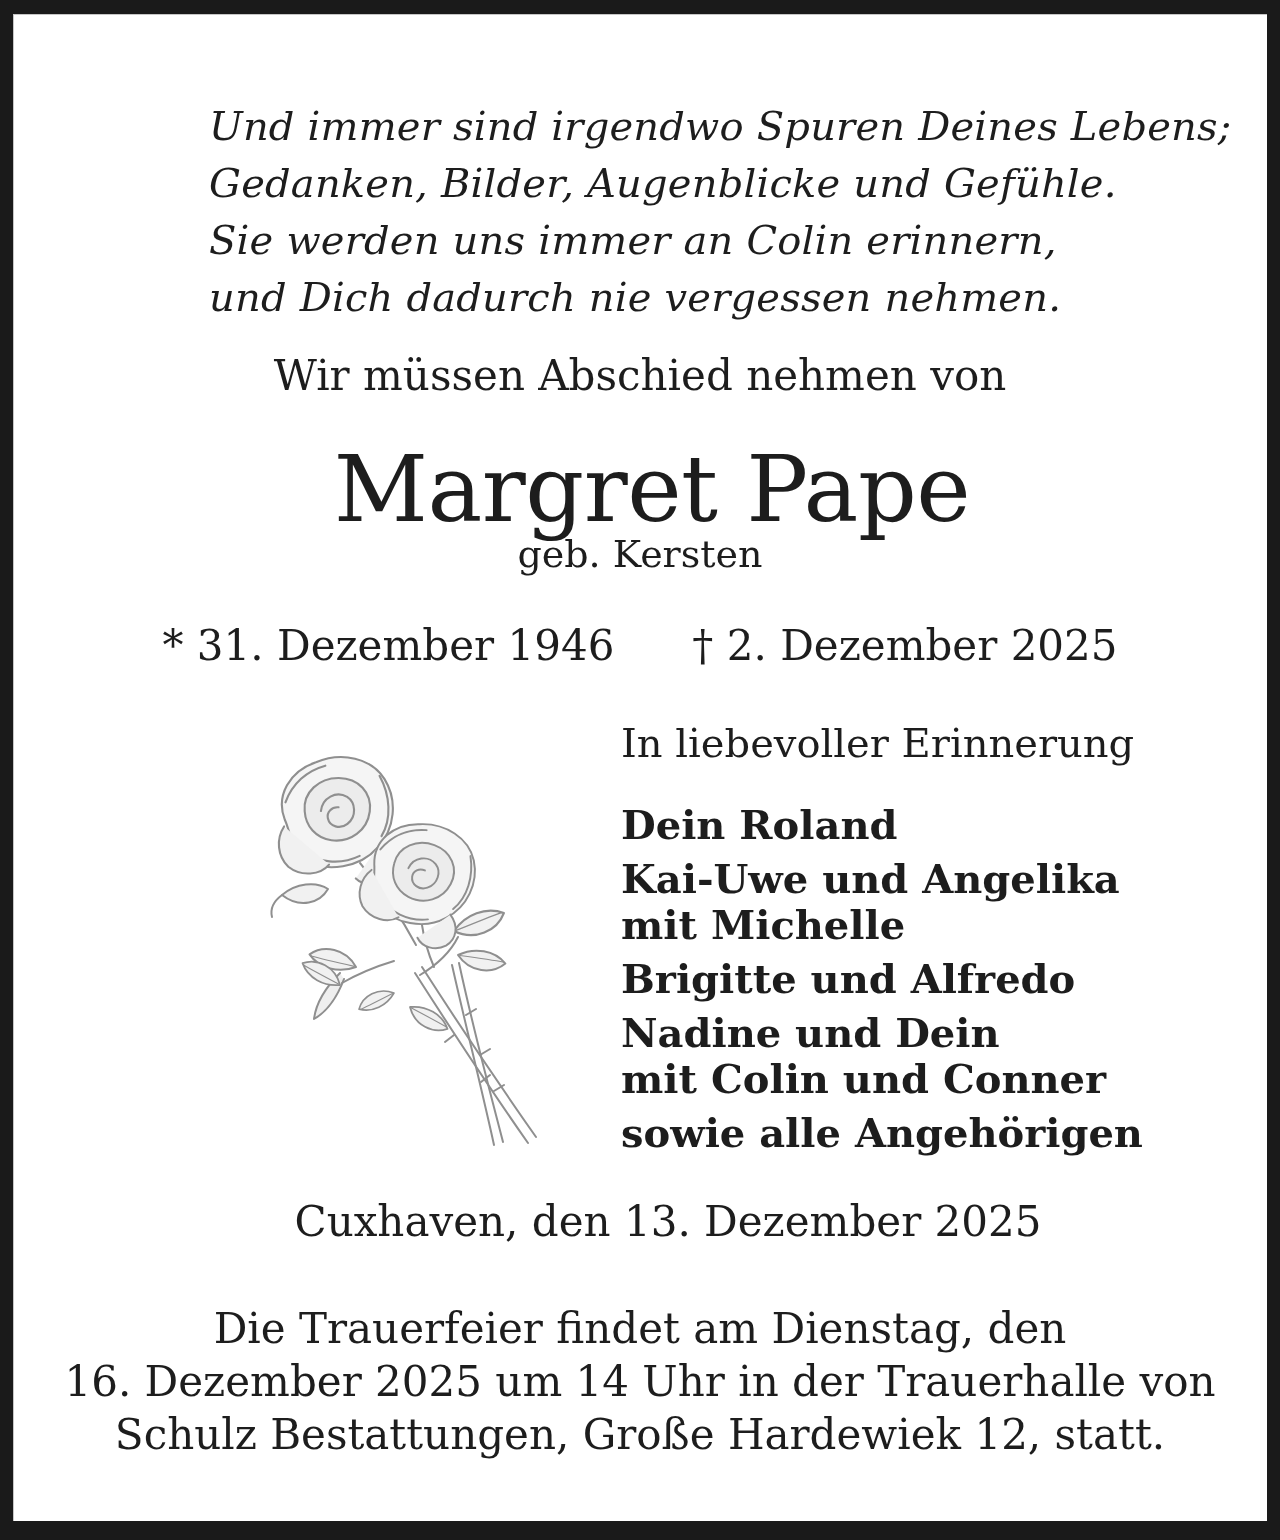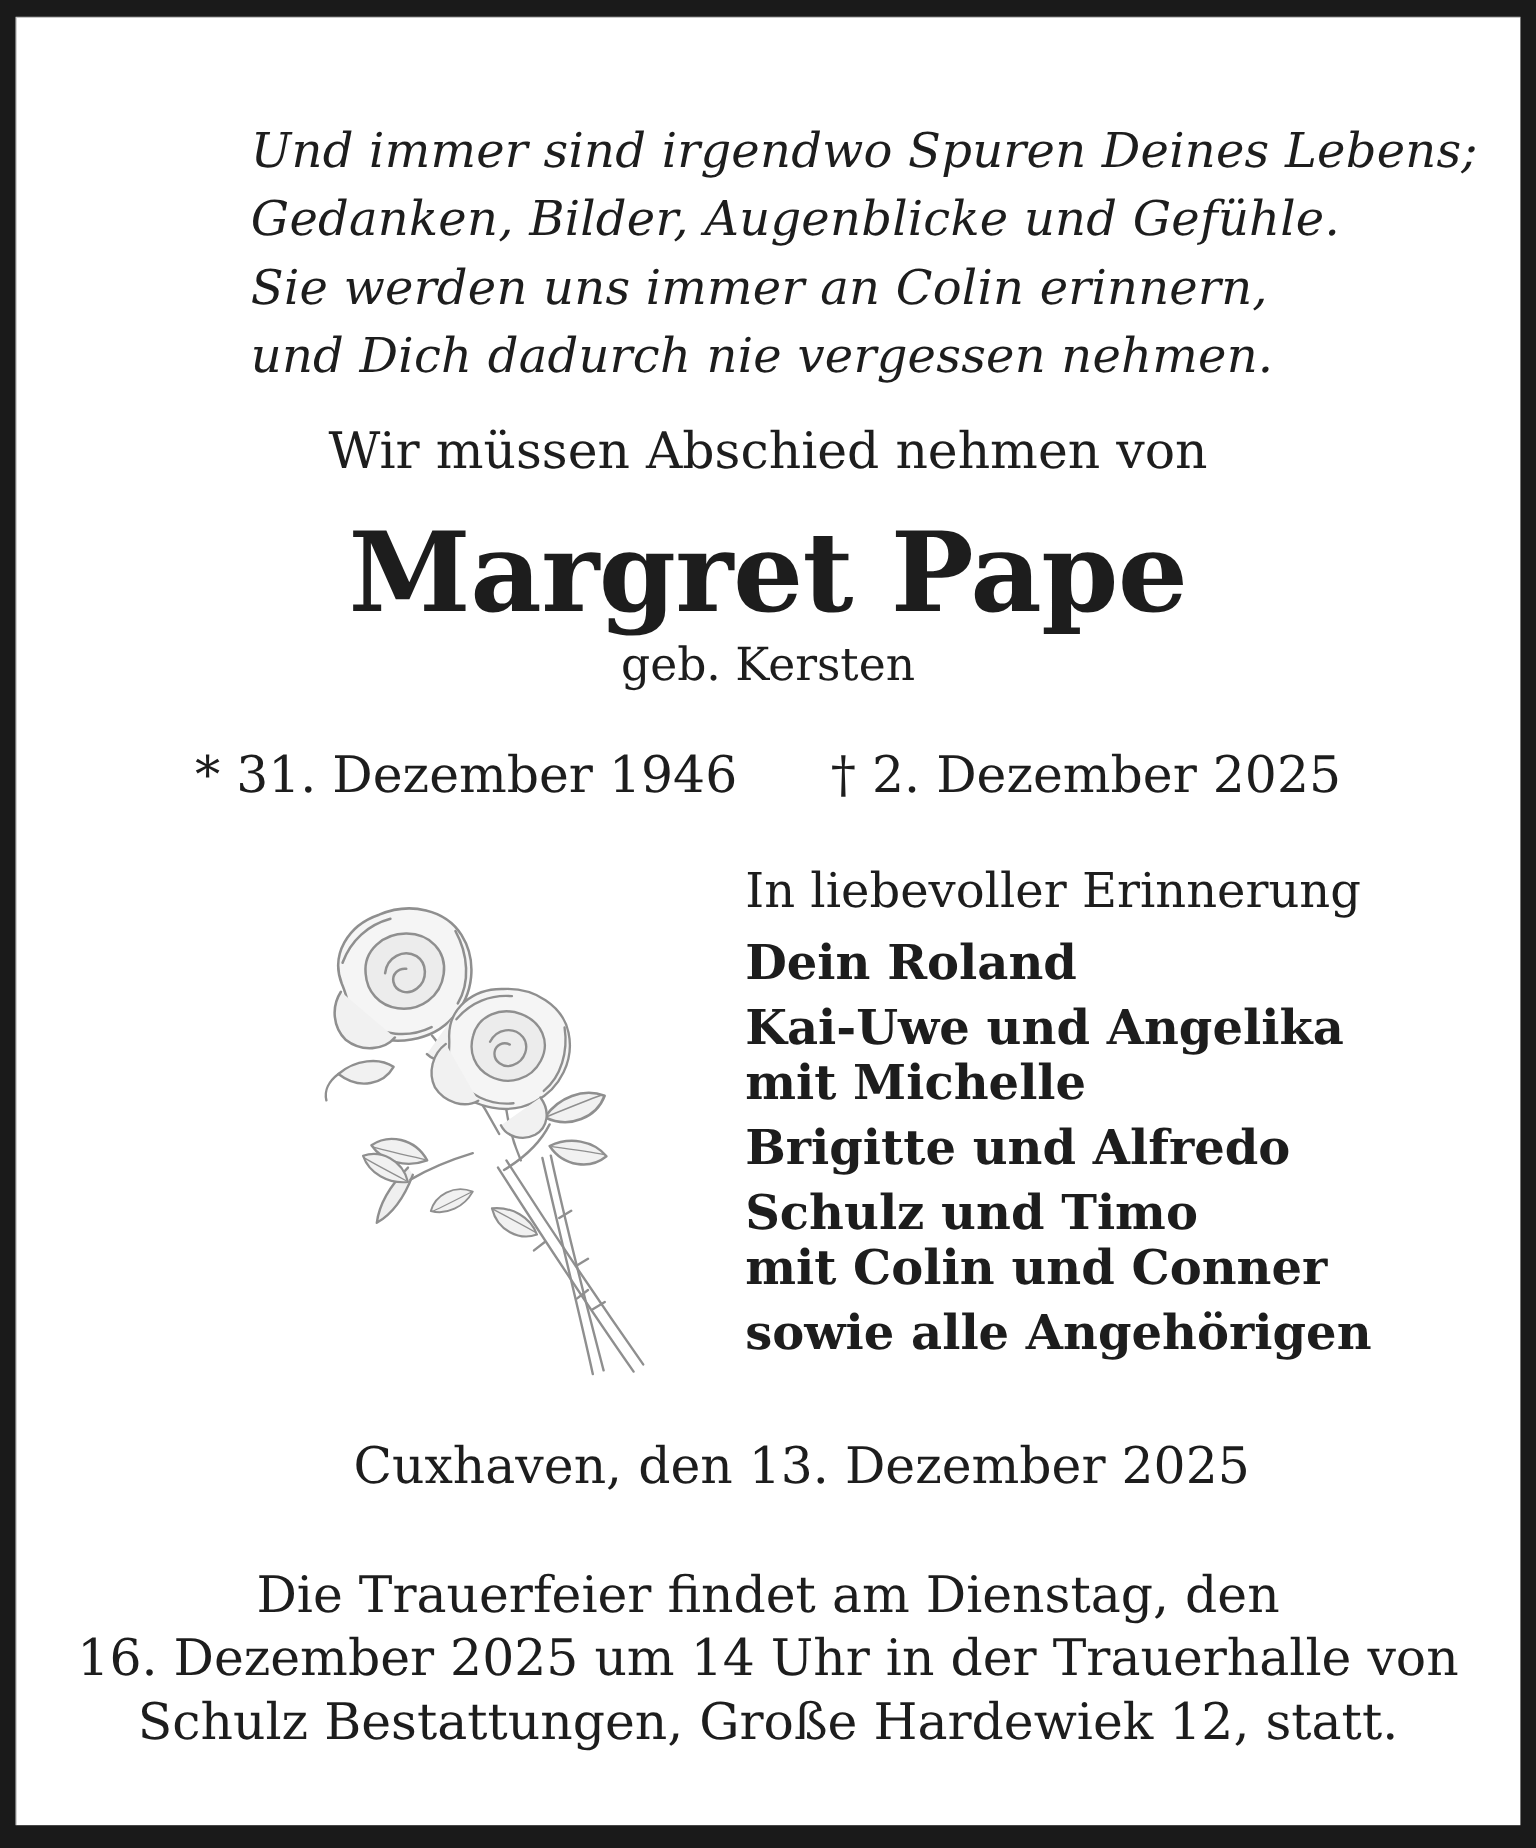--- a/index.html
+++ b/index.html
@@ -34,23 +34,23 @@
     letter-spacing:0.2px;
     white-space:nowrap;
   }
   .intro{
     top:338px;
     font-size:42px;
     line-height:48px;
   }
   .name{
     top:412px;
-    margin:0;
+    margin:12px;
     font-size:92px;
-    font-weight:bold;
+    font-weight:normal;
     line-height:1.12;
     letter-spacing:-0.5px;
   }
   .maiden{
     top:518px;
     font-size:38px;
     line-height:44px;
   }
   .dates{
     top:608px;
@@ -64,21 +64,21 @@
     width:335px;height:415px;
   }
 
   .memorial{
     left:608px;top:706px;
     font-size:40px;
     white-space:nowrap;
   }
   .mem-heading{
     line-height:46px;
-    margin-bottom:14px;
+    margin-bottom:36px;
   }
   .mourner-group{
     font-weight:bold;
     line-height:46px;
     margin-bottom:8px;
   }
 
   .dateline{
     top:1184px;
     font-size:42px;
@@ -161,21 +161,21 @@
         <div>Dein Roland</div>
       </div>
       <div class="mourner-group">
         <div>Kai-Uwe und Angelika</div>
         <div>mit Michelle</div>
       </div>
       <div class="mourner-group">
         <div>Brigitte und Alfredo</div>
       </div>
       <div class="mourner-group">
-        <div>Schulz und Timo</div>
+        <div>Nadine und Dein</div>
         <div>mit Colin und Conner</div>
       </div>
       <div class="mourner-group">
         <div>sowie alle Angehörigen</div>
       </div>
     </div>
 
     <div class="abs centered dateline">Cuxhaven, den 13. Dezember 2025</div>
 
     <div class="abs centered funeral">

